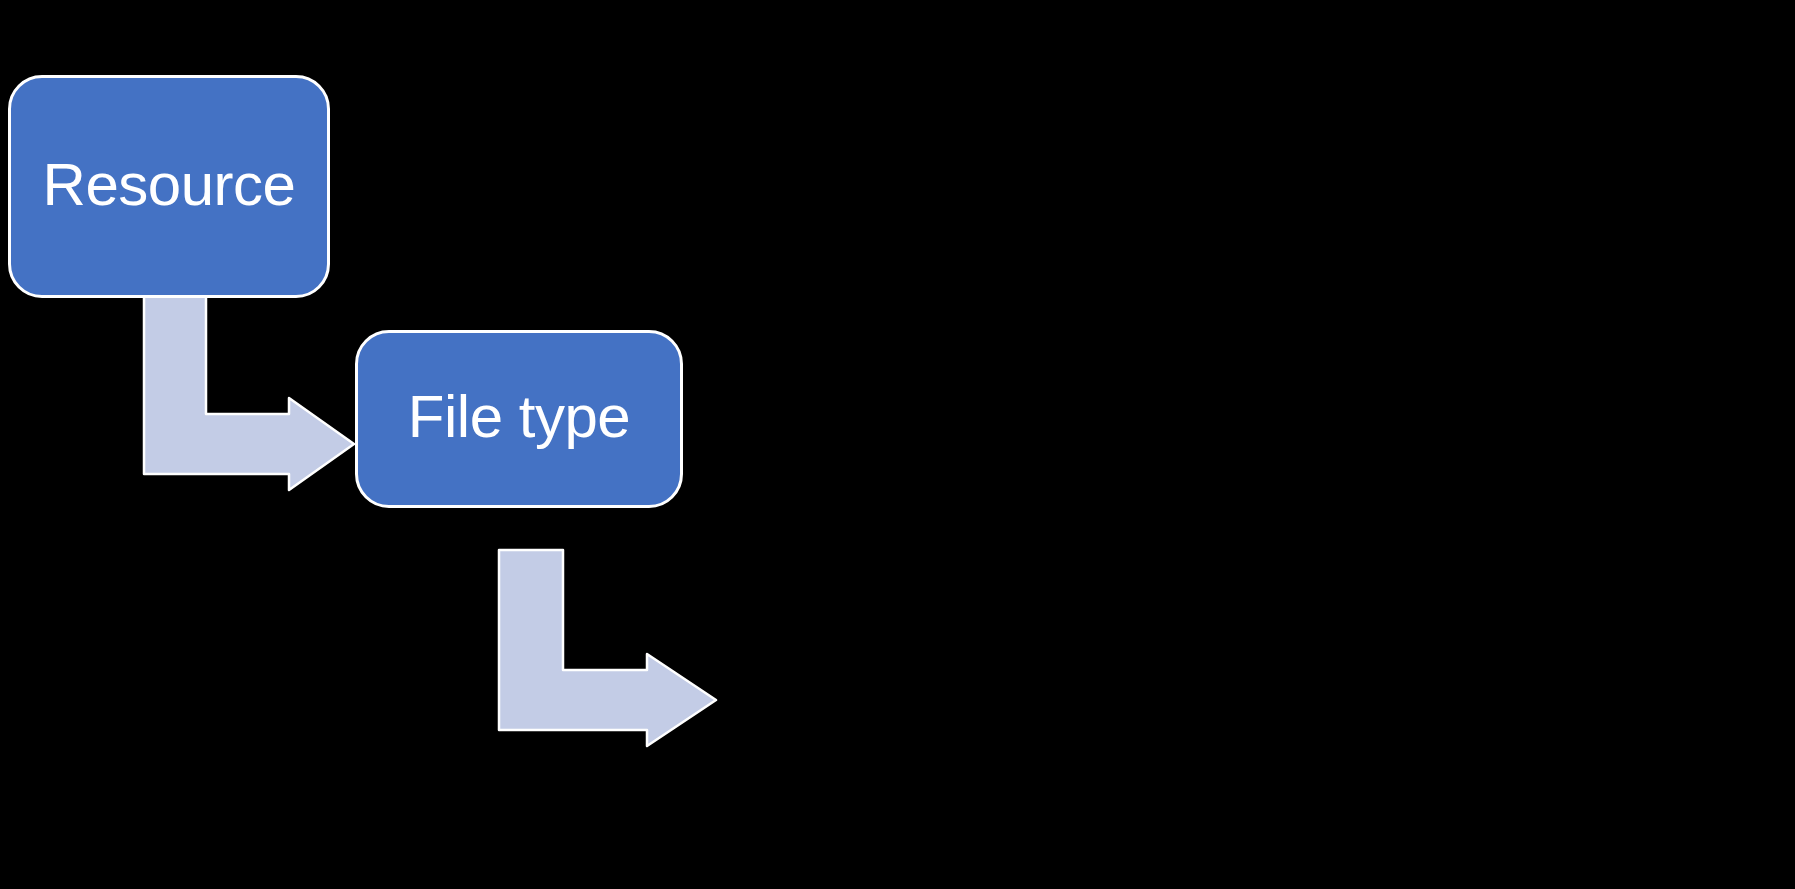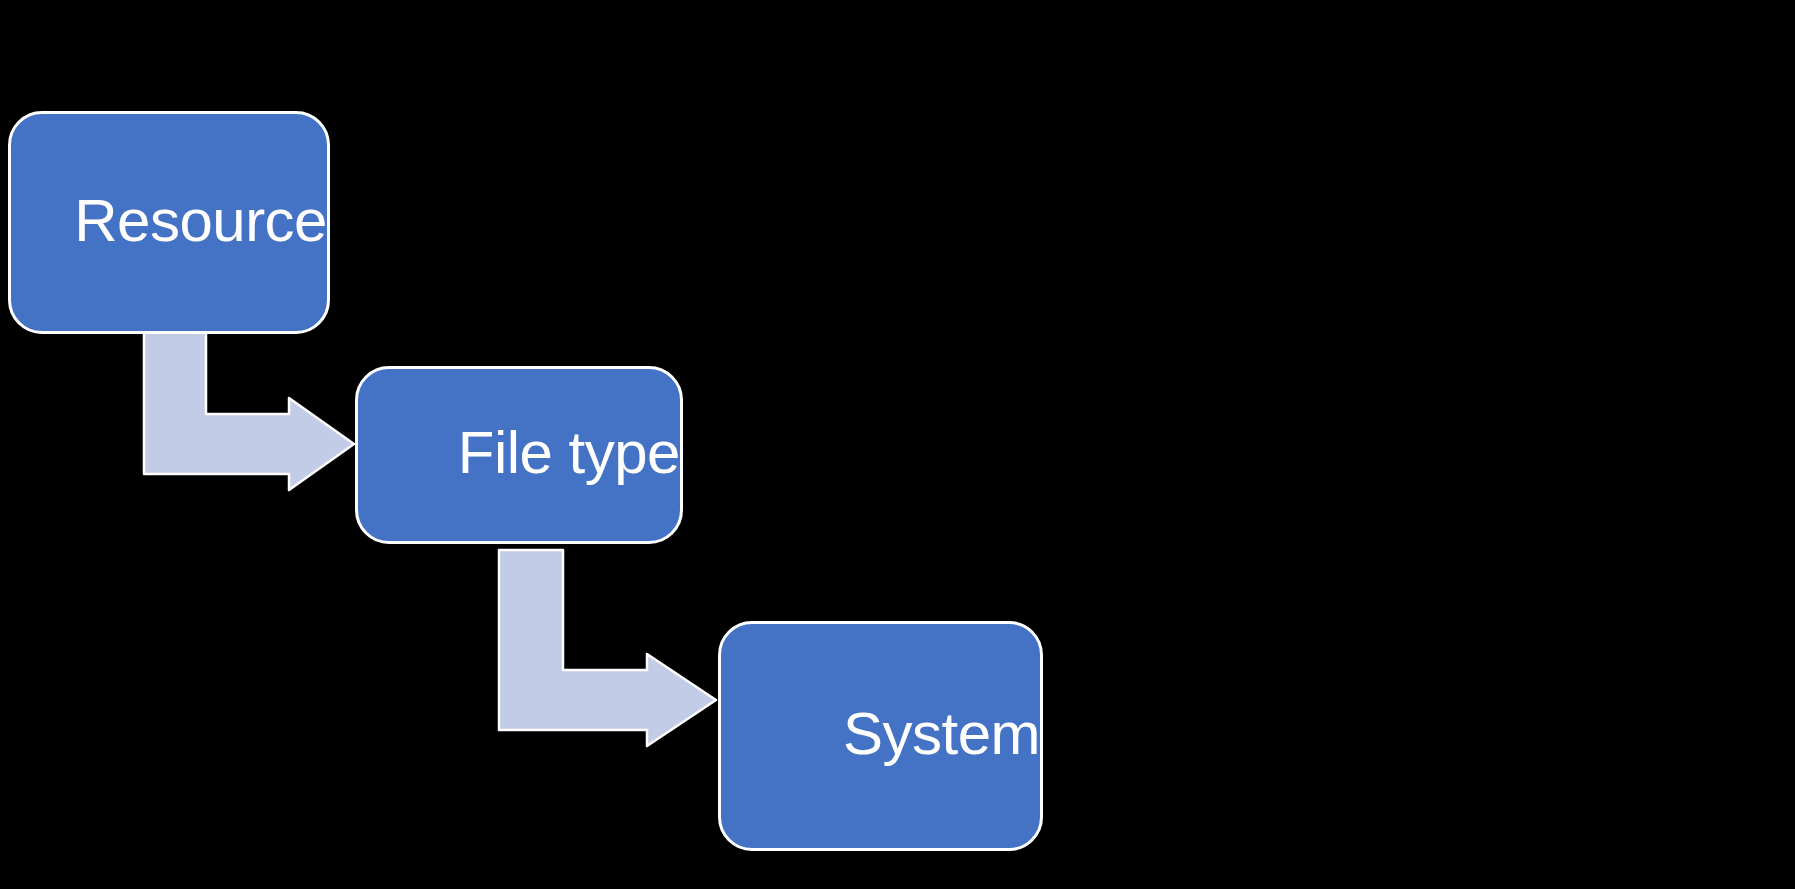--- a/index.html
+++ b/index.html
@@ -34,22 +34,21 @@
     stroke-width: 2.5;
     stroke-linejoin: round;
   }
   .node {
     position: absolute;
     background: var(--node-fill);
     border: 3px solid var(--node-border);
     border-radius: 34px;
     display: flex;
     align-items: center;
-    justify-content: flex-end;
-    margin-top: 36px;
+    justify-content: center;
   }
   .node-label {
     color: var(--node-text);
     font-size: 60px;
     font-weight: 400;
     letter-spacing: -0.5px;
     white-space: nowrap;
     line-height: 1;
     padding-bottom: 4px;
   }
@@ -68,17 +67,14 @@
   </svg>
 
   <div class="node node-resource">
     <span class="node-label">Resource</span>
   </div>
 
   <div class="node node-file-type">
     <span class="node-label">File type</span>
   </div>
 
-  <div class="node node-system">
-    <span class="node-label">System</span>
-  </div>
 
 </div>
 
 </body></html>

